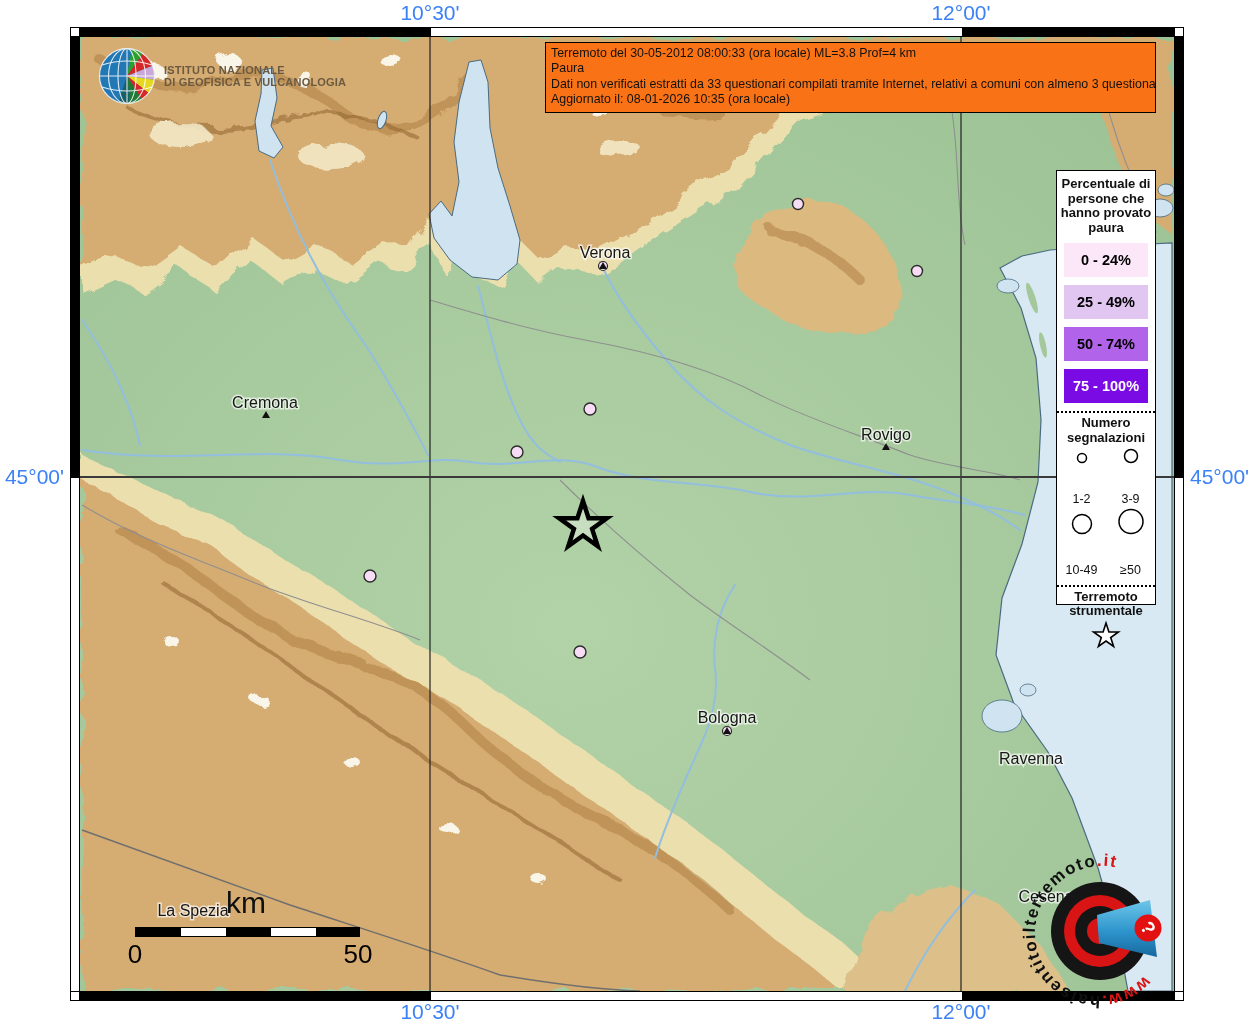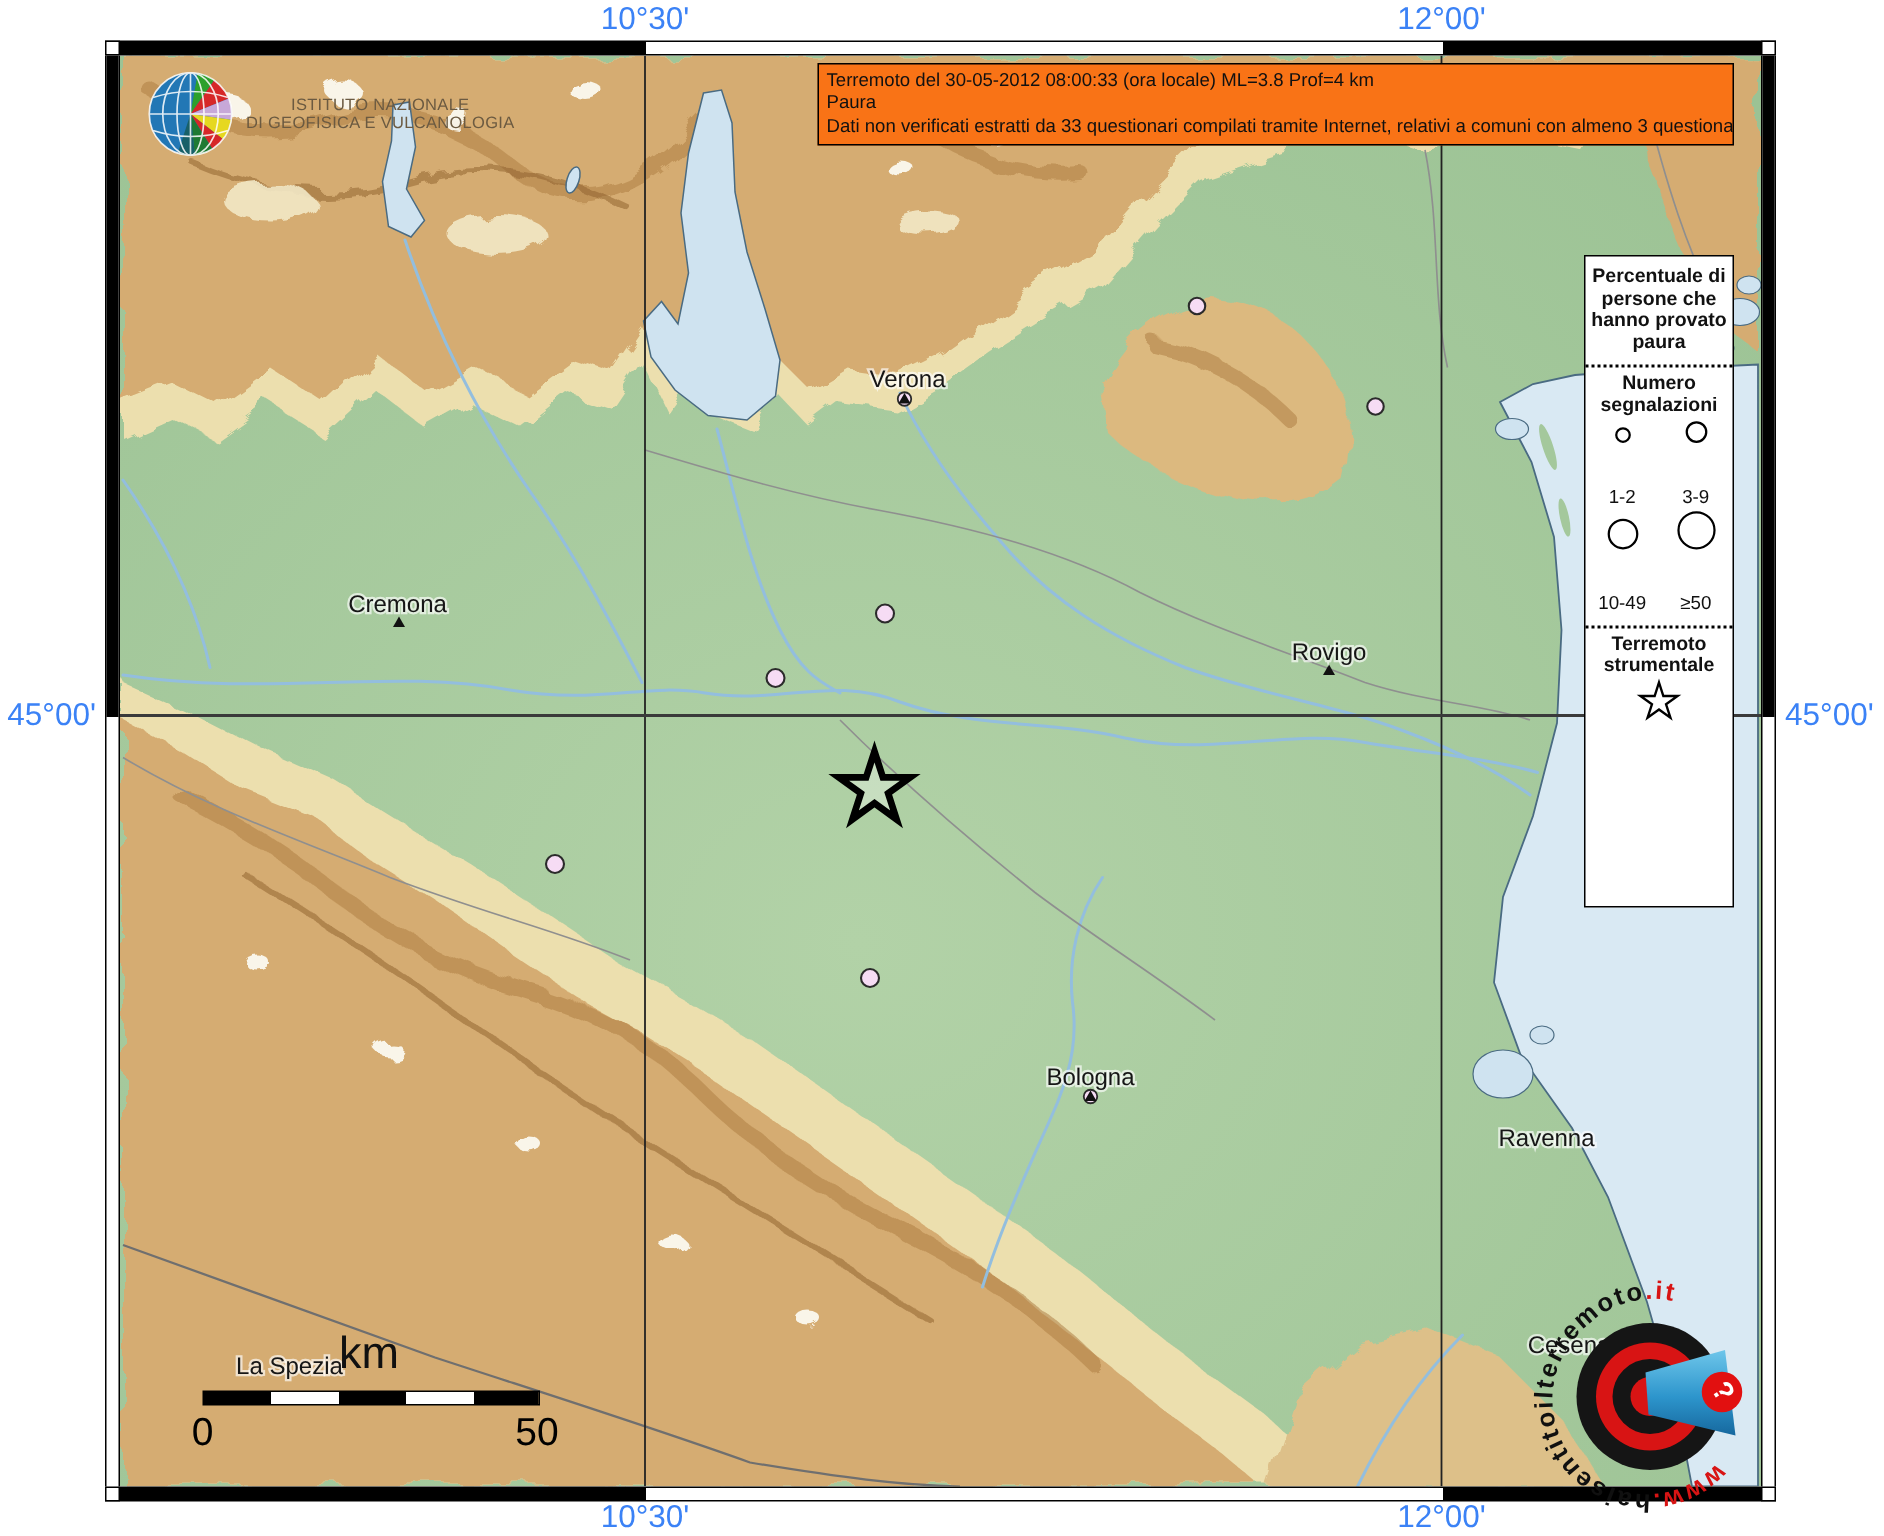--- a/index.html
+++ b/index.html
@@ -22,22 +22,22 @@
   .coord.left{left:2px;top:477px;width:62px;text-align:right;transform:translateY(-50%);}
   .coord.right{left:1190px;top:477px;transform:translateY(-50%);}
   
   #map-svg{position:absolute;left:80px;top:37px;}
   
   .info-box{position:absolute;left:545px;top:42px;width:611px;box-sizing:border-box;
       background:#f97316;border:1px solid #000;padding:3px 5px 4px 5px;
       font-size:12.4px;line-height:15.4px;white-space:nowrap;overflow:hidden;}
   
   .ingv{position:absolute;left:98px;top:47px;display:flex;align-items:center;}
-  .ingv-text{margin-left:8px;font-weight:normal;font-size:11px;line-height:12.5px;
-      color:#6b5a41;letter-spacing:.2px;text-align:center;}
+  .ingv-text{margin-left:8px;font-weight:bold;font-size:11px;line-height:12.5px;
+      color:#6b5a41;letter-spacing:.2px;}
   
   .legend{position:absolute;left:1056px;top:170px;width:100px;height:435px;box-sizing:border-box;
       background:#fff;border:1.5px solid #000;padding:3px 0 0 0;}
   .legend-title{font-weight:bold;font-size:13px;line-height:14.6px;text-align:center;margin-top:3px;}
   .swatch{height:34px;margin:8px 7px 0 7px;display:flex;align-items:center;justify-content:center;
       font-weight:bold;font-size:14.5px;}
   .legend-sep{border-top:2px dotted #000;margin-top:8px;}
   .size-grid{display:grid;grid-template-columns:1fr 1fr;row-gap:1px;margin-top:1px;}
   .size-item{display:flex;flex-direction:column;align-items:center;justify-content:flex-end;}
   .size-label{font-size:12.5px;line-height:13px;margin-top:28px;}
@@ -214,20 +214,21 @@
   <div class="coord top" style="left:961px">12°00'</div>
   <div class="coord bottom" style="left:430px">10°30'</div>
   <div class="coord bottom" style="left:961px">12°00'</div>
   <div class="coord left">45°00'</div>
   <div class="coord right">45°00'</div>
 
   <div class="info-box">
     <div>Terremoto del 30-05-2012 08:00:33 (ora locale) ML=3.8 Prof=4 km</div>
     <div>Paura</div>
     <div>Dati non verificati estratti da 33 questionari compilati tramite Internet, relativi a comuni con almeno 3 questionari.</div>
+    <div>Aggiornato il: 08-01-2026 10:35 (ora locale)</div>
   </div>
 
   <div class="ingv">
     <svg width="58" height="58" viewBox="-29 -29 58 58">
       <circle r="27.5" fill="#2277b5"></circle>
       <path d="M0,0 L4.8,-27.1 A27.5 27.5 0 0 1 15.8,-22.5 Z" fill="#2ca02c"></path>
       <path d="M0,0 L15.8,-22.5 A27.5 27.5 0 0 1 25.5,-10.3 Z" fill="#d62728"></path>
       <path d="M0,0 L25.5,-10.3 A27.5 27.5 0 0 1 27.2,3.8 Z" fill="#c7a8d8"></path>
       <path d="M0,0 L27.2,3.8 A27.5 27.5 0 0 1 21.7,16.9 Z" fill="#e6d820"></path>
       <path d="M0,0 L21.7,16.9 A27.5 27.5 0 0 1 14.6,23.3 Z" fill="#d62728"></path>
@@ -244,20 +245,26 @@
       </g>
     </svg>
     <div class="ingv-text">
       <div>ISTITUTO NAZIONALE</div>
       <div>DI GEOFISICA E VULCANOLOGIA</div>
     </div>
   </div>
 
   <div class="legend">
     <div class="legend-title">Percentuale di persone che hanno provato paura</div>
+    <div>
+        <div class="swatch" style="background: rgb(251, 231, 248); color: rgb(0, 0, 0);">0 - 24%</div>
+        <div class="swatch" style="background: rgb(226, 198, 242); color: rgb(0, 0, 0);">25 - 49%</div>
+        <div class="swatch" style="background: rgb(177, 99, 233); color: rgb(0, 0, 0);">50 - 74%</div>
+        <div class="swatch" style="background: rgb(123, 11, 228); color: rgb(255, 255, 255);">75 - 100%</div>
+      </div>
     <div class="legend-sep"></div>
     <div class="legend-title">Numero segnalazioni</div>
     <div class="size-grid">
         <div class="size-item">
           <svg width="30" height="14">
             <circle cx="15" cy="7" r="4.5" fill="#fff" stroke="#000" stroke-width="1.5"></circle>
           </svg>
           <div class="size-label">1-2</div>
         </div>
         <div class="size-item">

